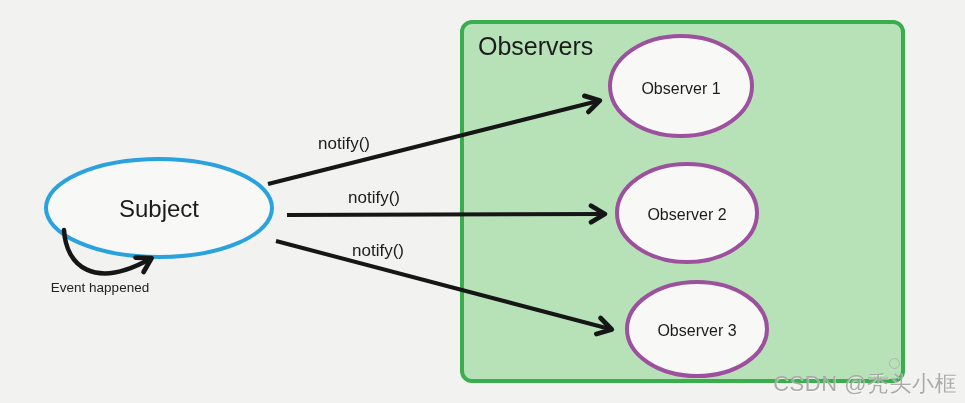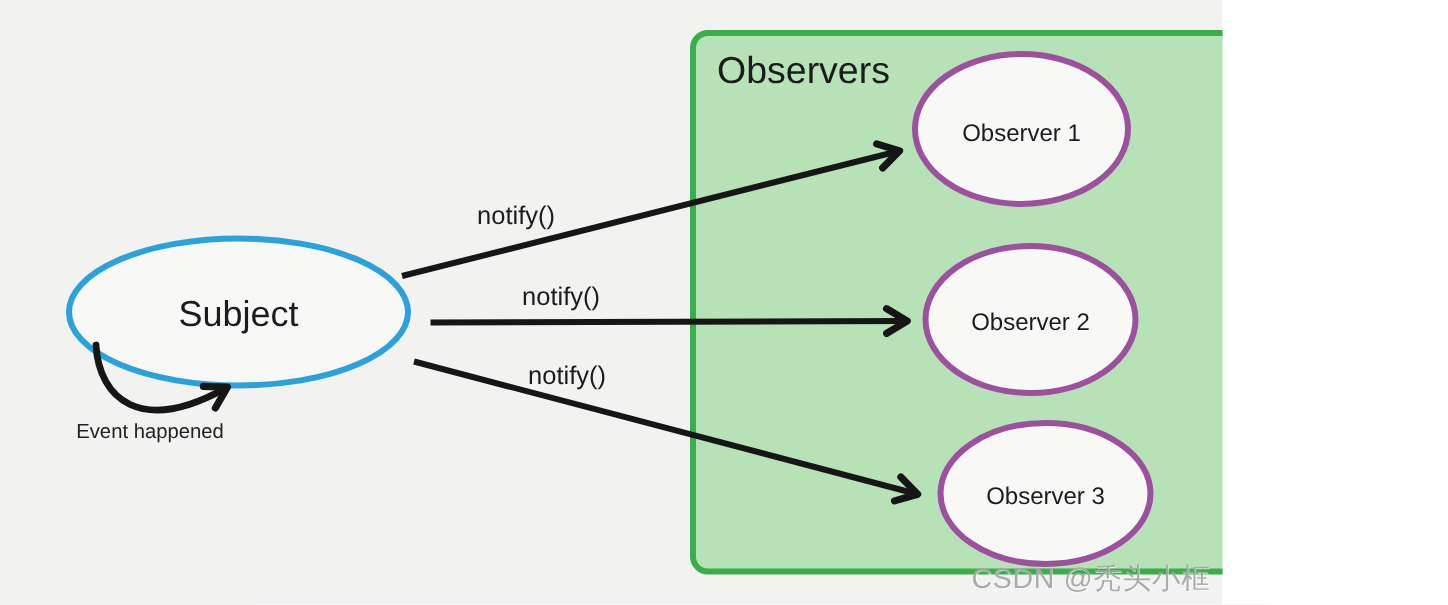--- a/index.html
+++ b/index.html
@@ -1,37 +1,37 @@
 <!DOCTYPE html>
 <html><head>
 <meta charset="utf-8">
 <style>
   html, body { margin: 0; padding: 0; }
   body { font-family: "Liberation Sans", sans-serif; }
   .stage {
     position: relative;
-    width: 815px;
+    width: 965px;
     height: 403px;
     background: #f2f2f1;
     overflow: hidden;
   }
   svg text {
     font-family: "Liberation Sans", sans-serif;
     fill: #1c1c1c;
   }
   .t-title { font-size: 25px; }
   .t-big   { font-size: 24px; }
   .t-label { font-size: 17px; }
   .t-node  { font-size: 16px; }
   .t-small { font-size: 13.5px; fill: #222222; }
   .watermark {
     position: absolute;
     right: 8px;
     bottom: 4px;
-    font-size: 19px;
+    font-size: 22px;
     letter-spacing: 0.5px;
     color: #a6a6a6;
     opacity: 0.92;
     text-shadow: 0.5px 0.5px 0 rgba(255,255,255,0.65);
     white-space: nowrap;
   }
   .wm-mark {
     position: absolute;
     left: 889px;
     top: 358px;

